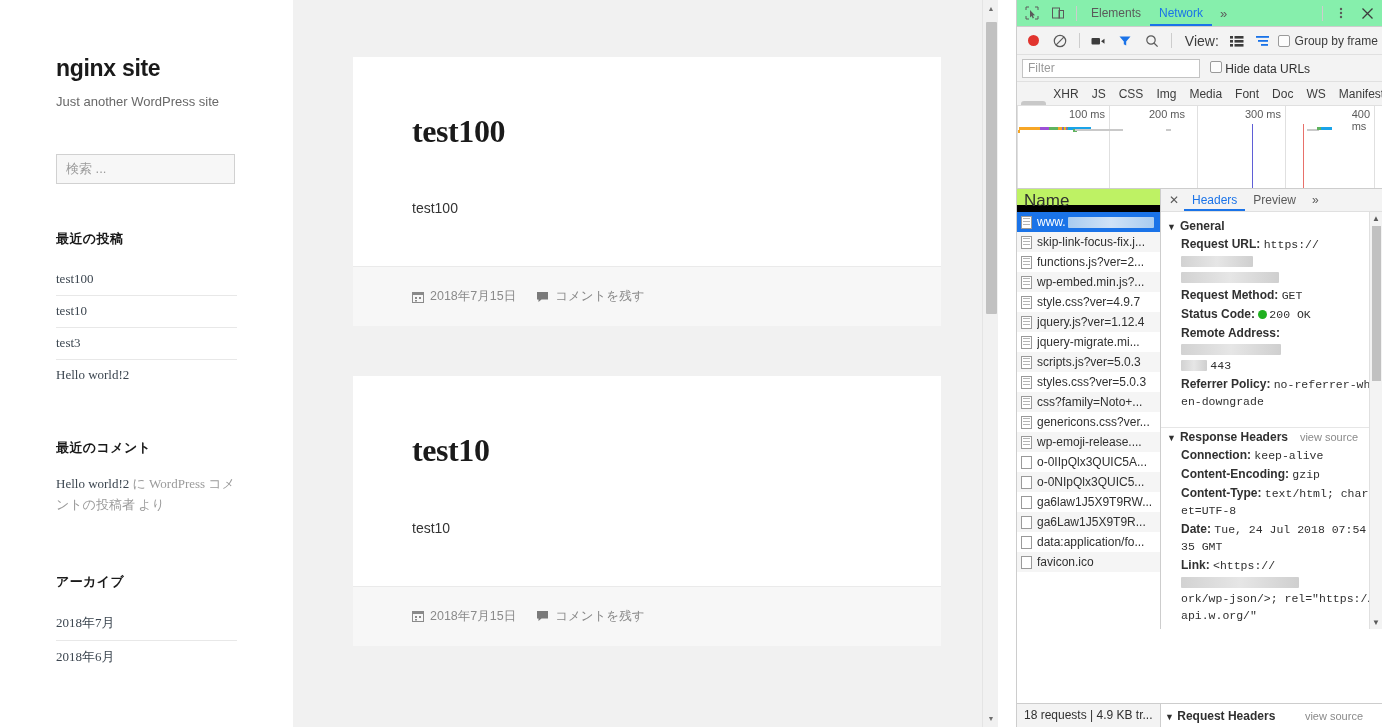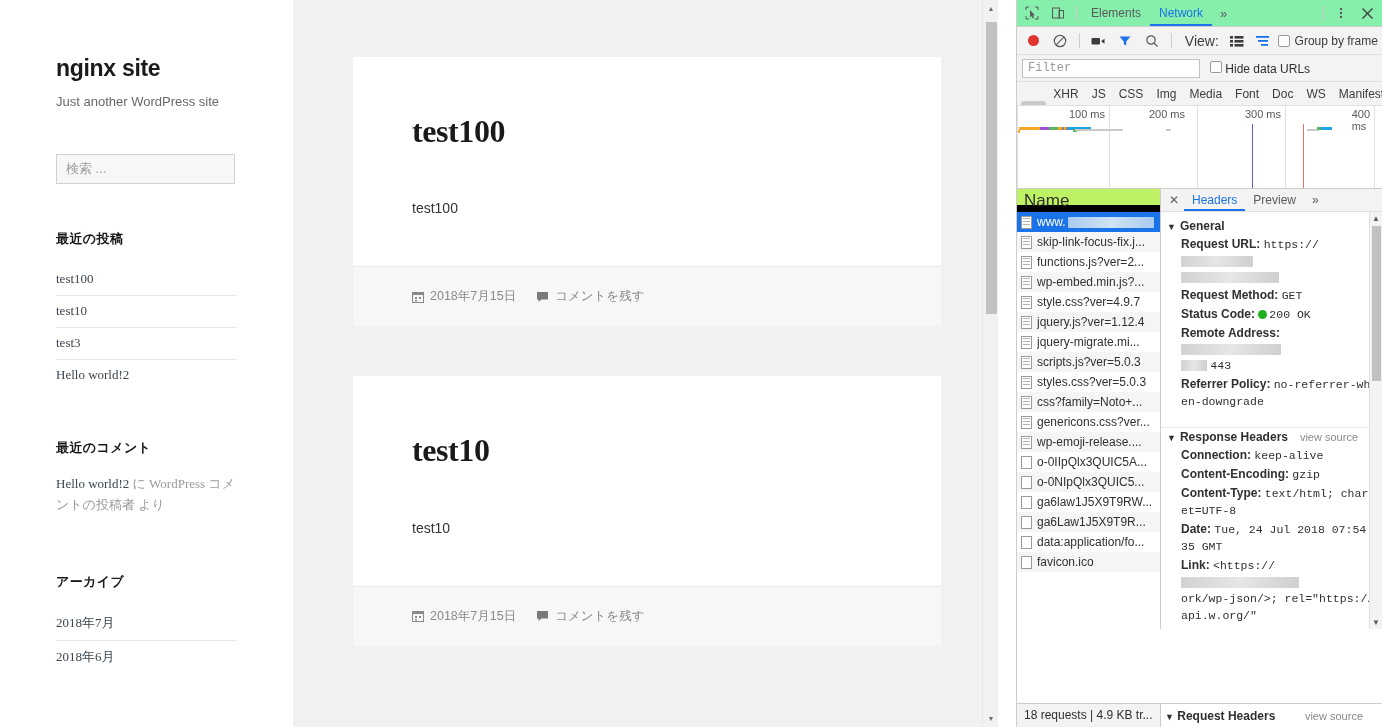--- a/index.html
+++ b/index.html
@@ -135,21 +135,21 @@
   }
   .dt-toolbar .grp { display: flex; align-items: center; gap: 5px; font-size: 12px; color: #3c3c3c; white-space: nowrap;}
 
   .dt-filterbar {
     height: 27px; display: flex; align-items: center; padding: 0 5px;
     border-bottom: 1px solid #e0e0e0; background: #f3f3f3; gap: 10px;
   }
   .filter-input {
     width: 178px; height: 19px; border: 1px solid #c3c3c3; background: #fff;
     font-size: 12px; padding: 0 5px; color: #303030; outline: none;
-    font-family: Liberation Mono, monospace;
+    font-family: Liberation Sans, sans-serif;
   }
   .filter-input::placeholder { color: #9a9a9a; }
 
   .dt-typesbar {
     height: 24px; display: flex; align-items: center; padding: 0 4px;
     border-bottom: 1px solid #e0e0e0; background: #f3f3f3;
     gap: 1px; overflow: hidden;
   }
   .type-chip {
     padding: 2px 6px; font-size: 12px; color: #3c3c3c; border-radius: 3px;

